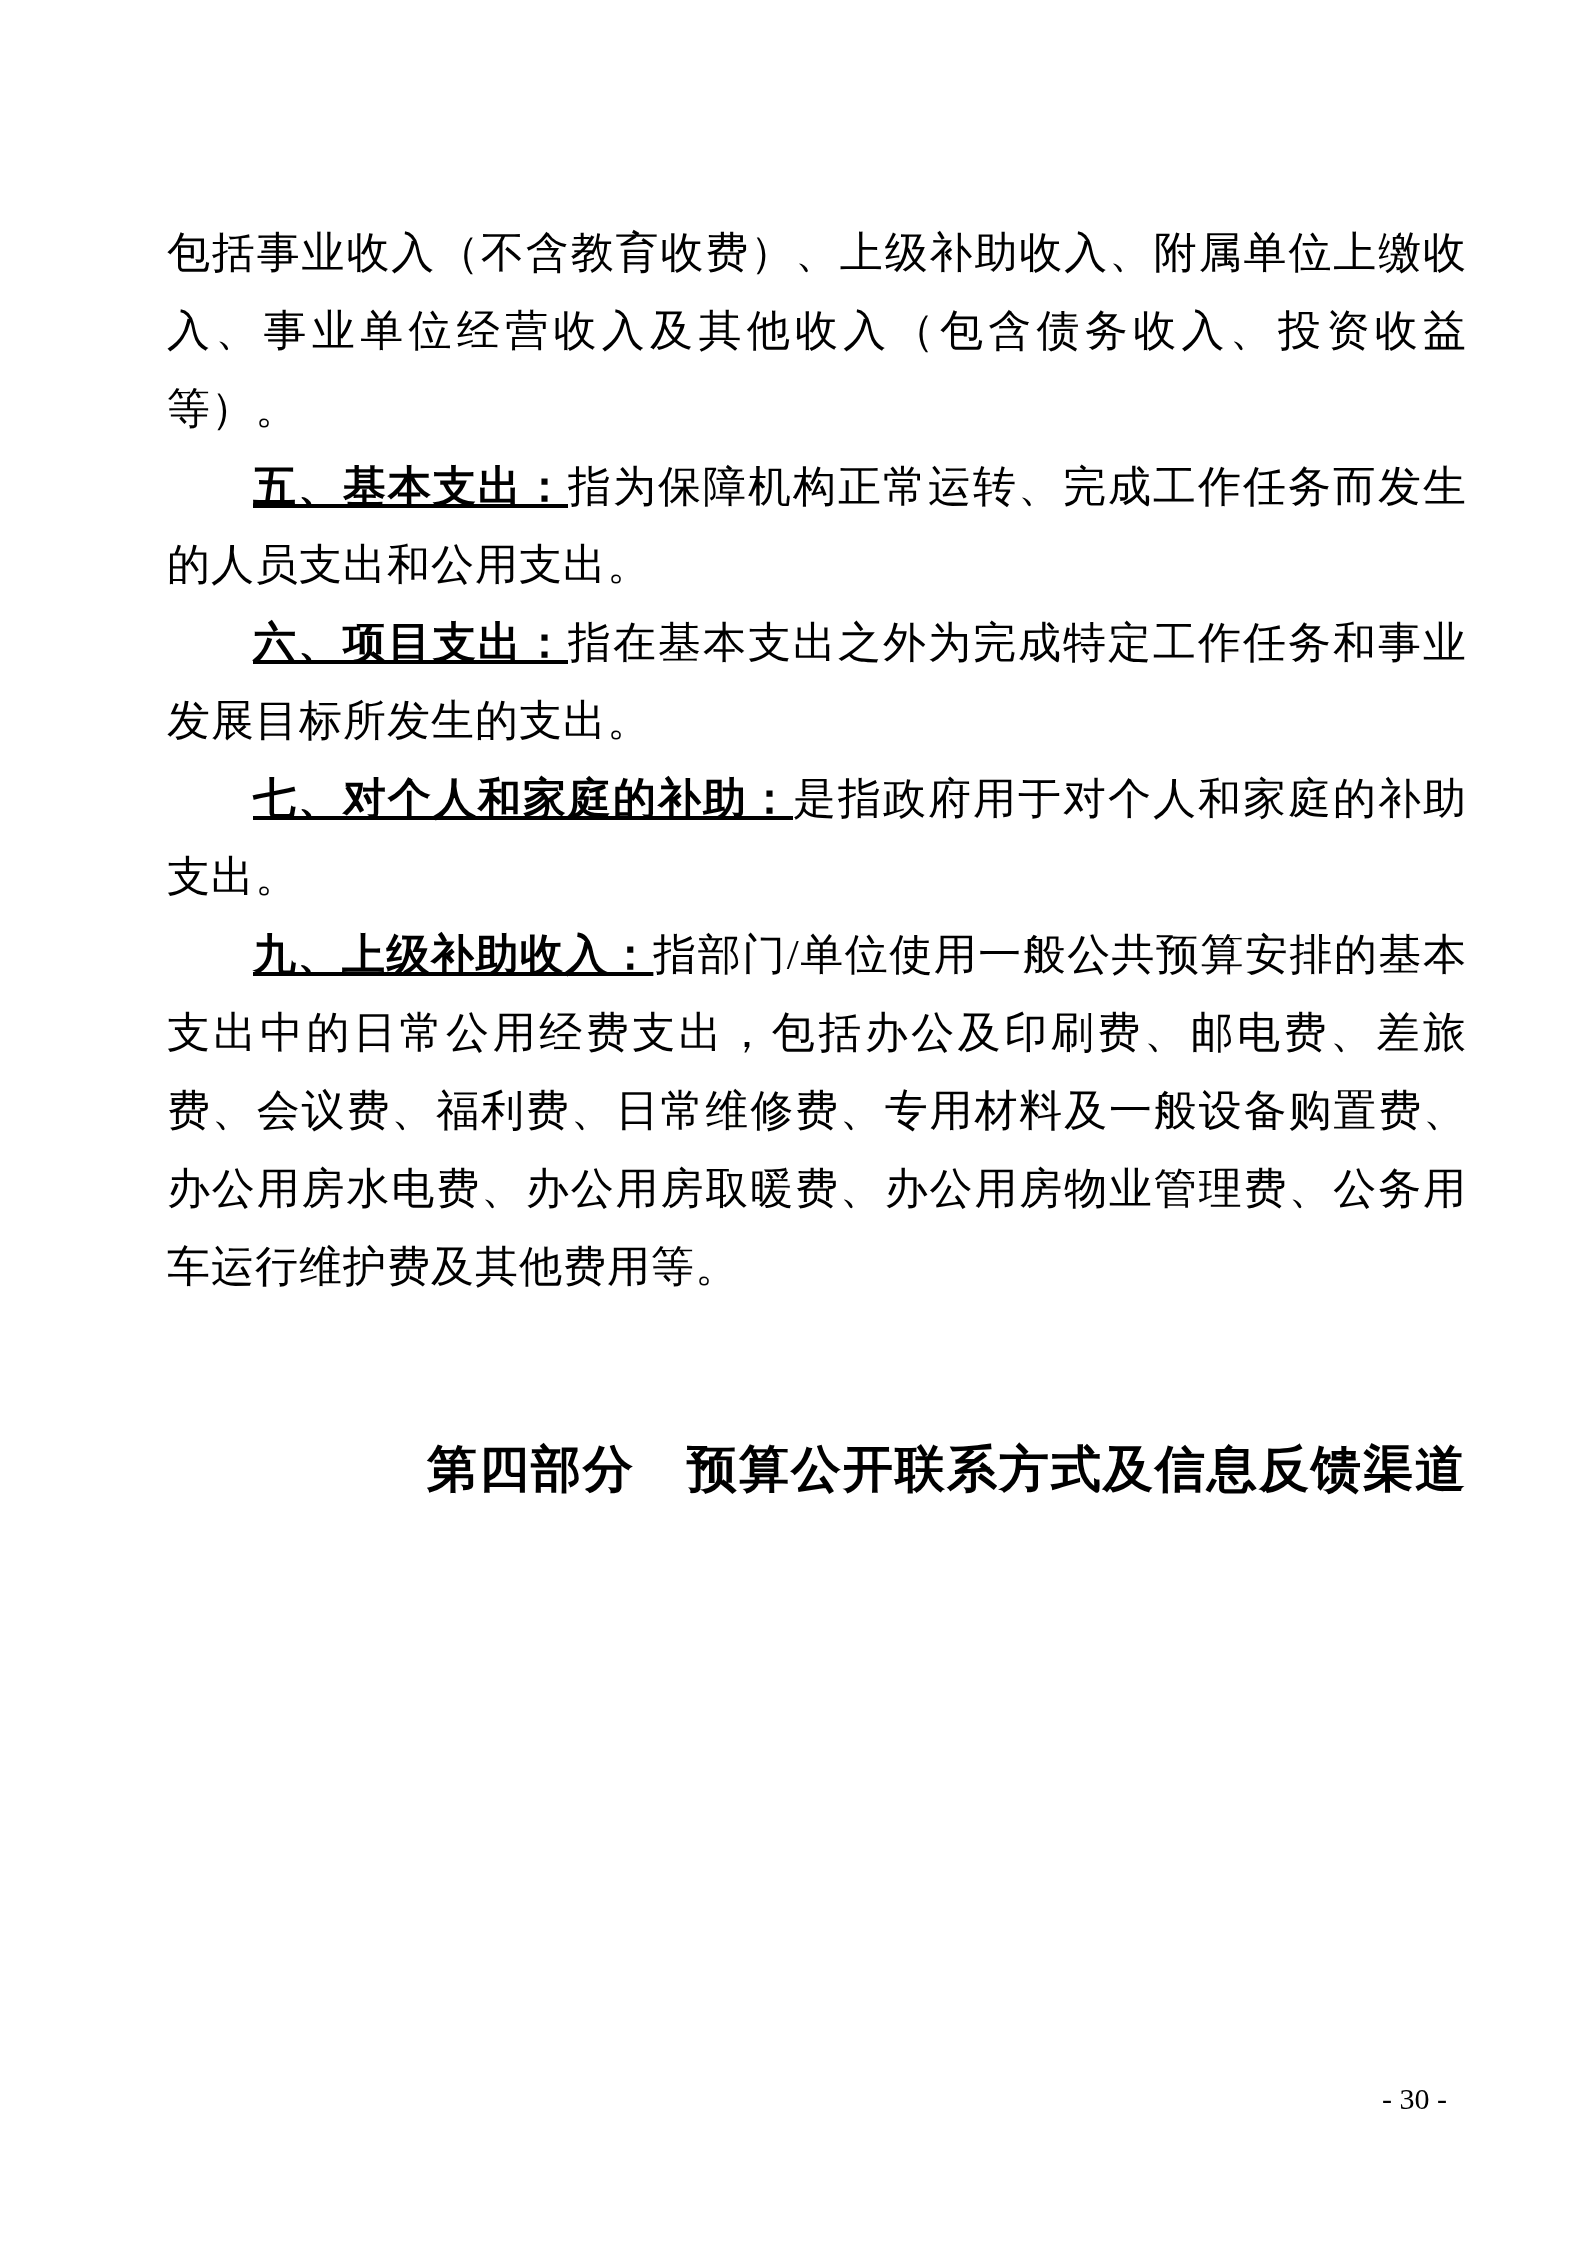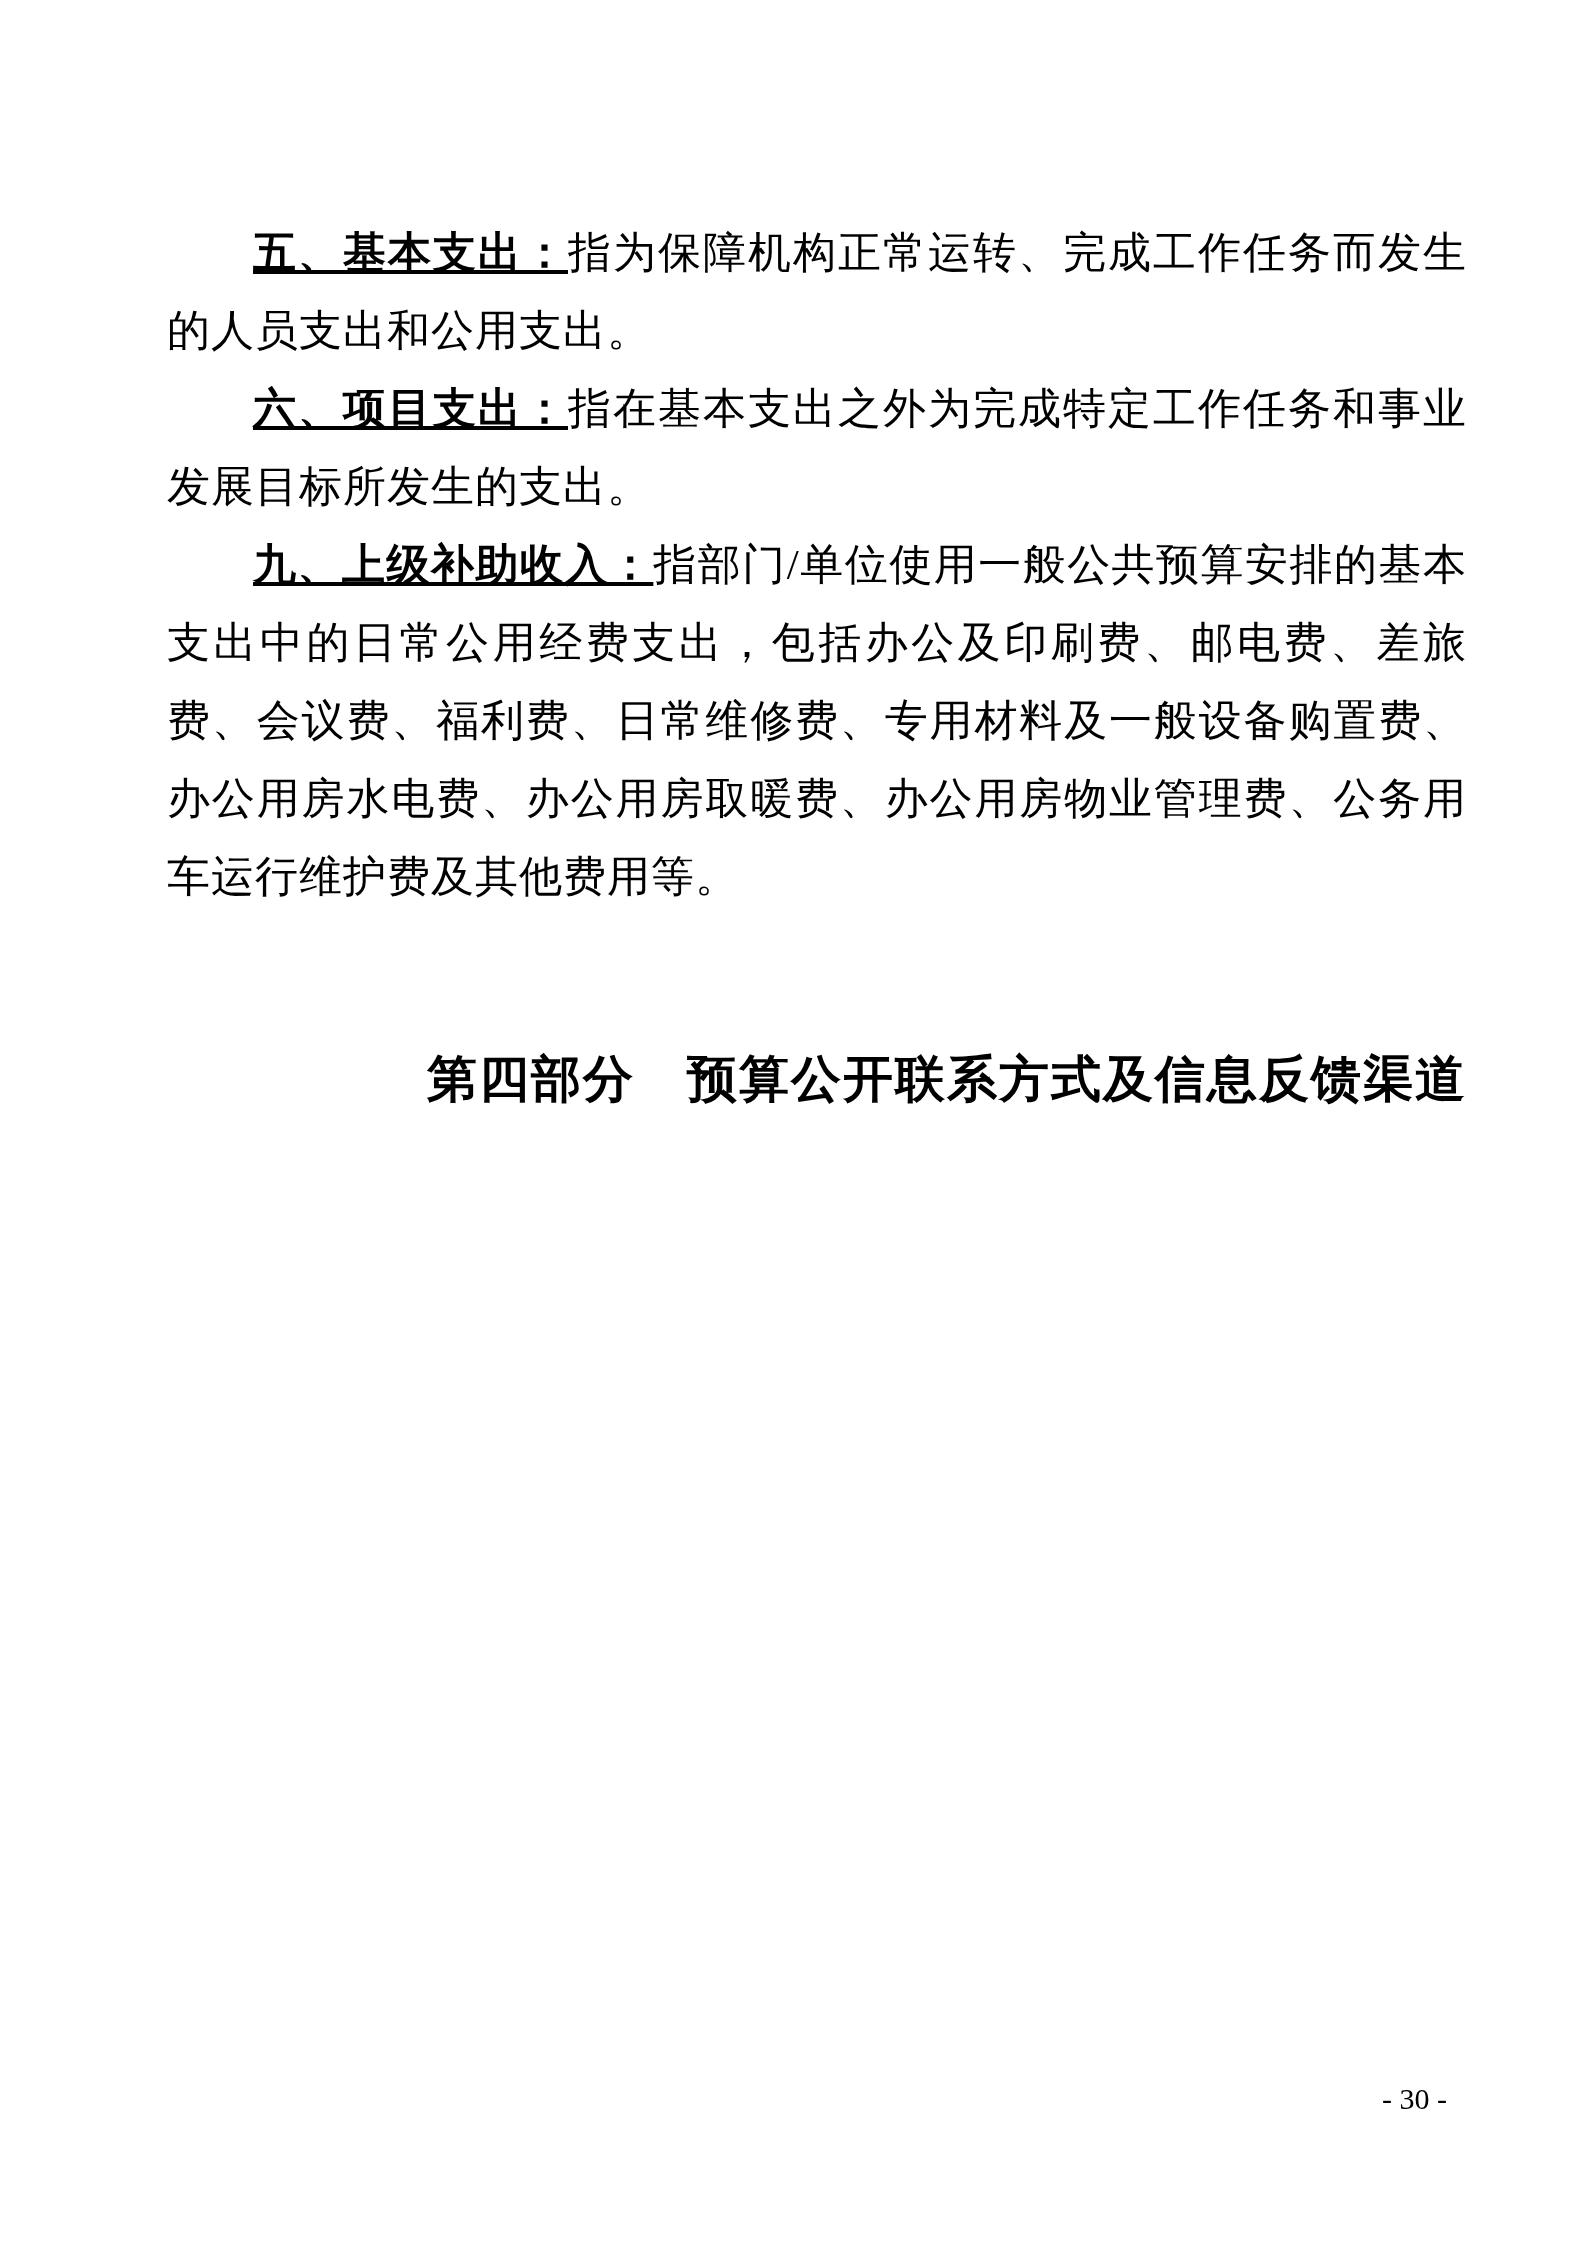--- a/index.html
+++ b/index.html
@@ -55,29 +55,35 @@
     font-family: "Liberation Serif", serif;
   }
 </style>
 </head>
 <body>
 
 <div class="page">
 
   <div class="doc-body">
 
+    <p>
+      <span class="term-label"></span><span>包括事业收入（不含教育收费）、上级补助收入、附属单位上缴收入、事业单位经营收入及其他收入（包含债务收入、投资收益等）。</span>
+    </p>
 
     <p class="indent">
       <span class="term-label">五、基本支出：</span><span>指为保障机构正常运转、完成工作任务而发生的人员支出和公用支出。</span>
     </p>
 
     <p class="indent">
       <span class="term-label">六、项目支出：</span><span>指在基本支出之外为完成特定工作任务和事业发展目标所发生的支出。</span>
     </p>
 
+    <p class="indent">
+      <span class="term-label">七、对个人和家庭的补助：</span><span>是指政府用于对个人和家庭的补助支出。</span>
+    </p>
 
 
     <p class="indent">
       <span class="term-label">九、上级补助收入：</span><span>指部门/单位使用一般公共预算安排的基本支出中的日常公用经费支出，包括办公及印刷费、邮电费、差旅费、会议费、福利费、日常维修费、专用材料及一般设备购置费、办公用房水电费、办公用房取暖费、办公用房物业管理费、公务用车运行维护费及其他费用等。</span>
     </p>
 
     <h1 class="section-heading">第四部分　预算公开联系方式及信息反馈渠道</h1>
 
   </div>
 

